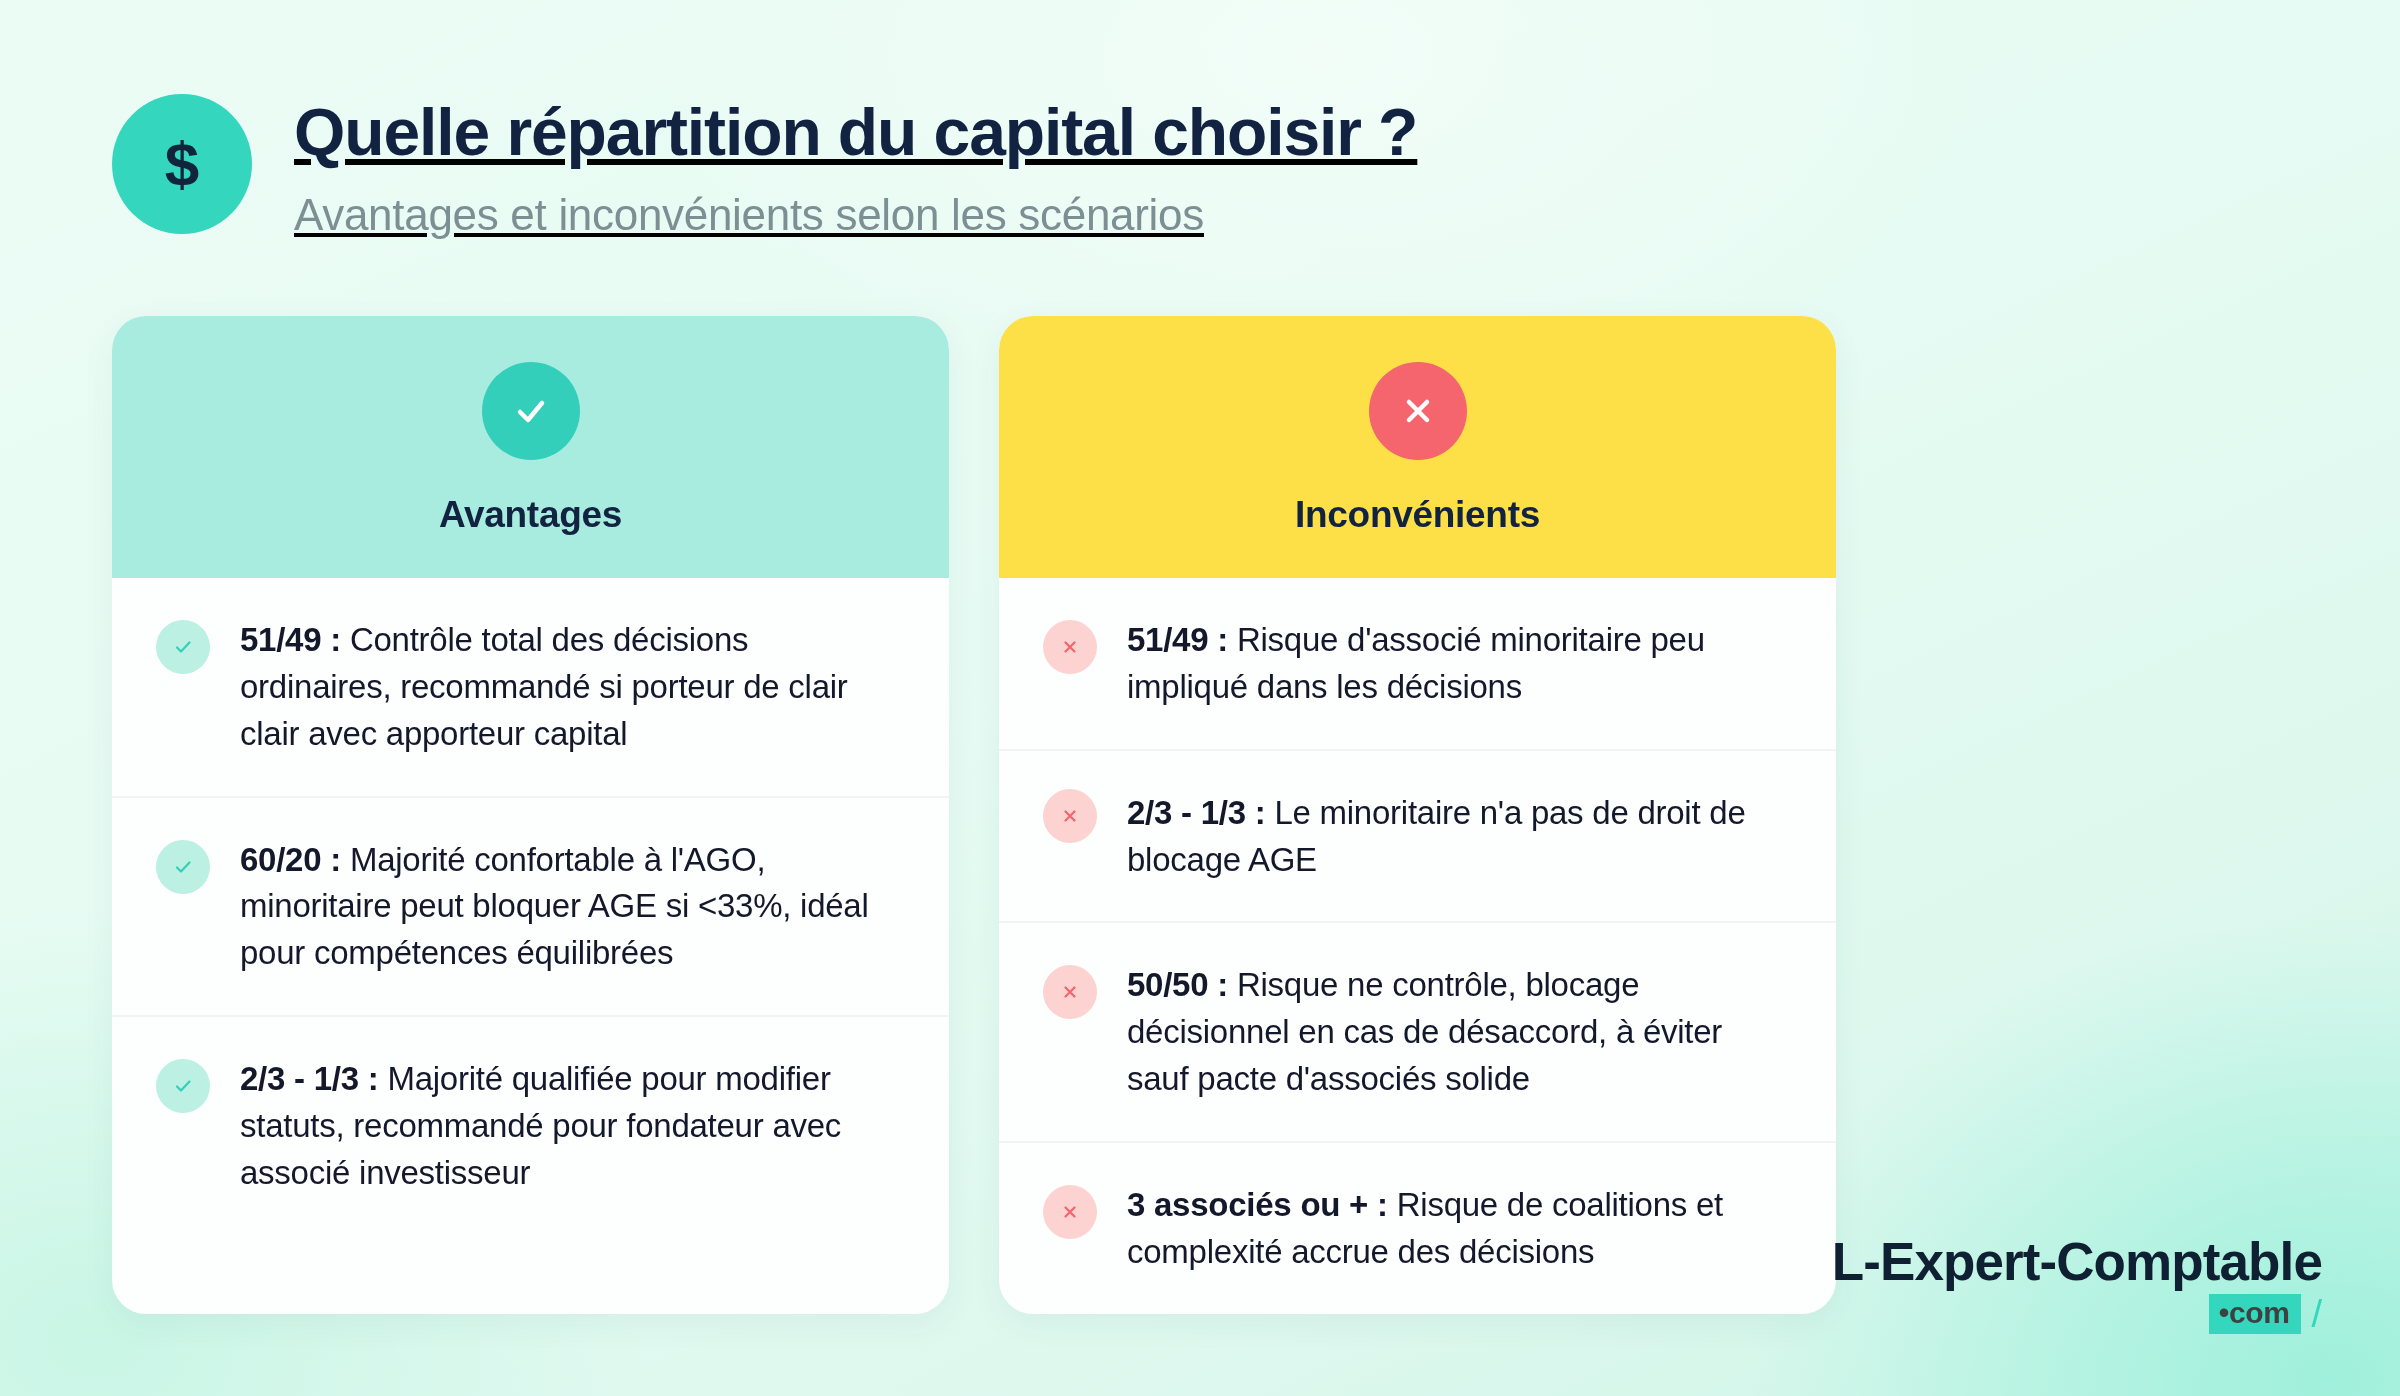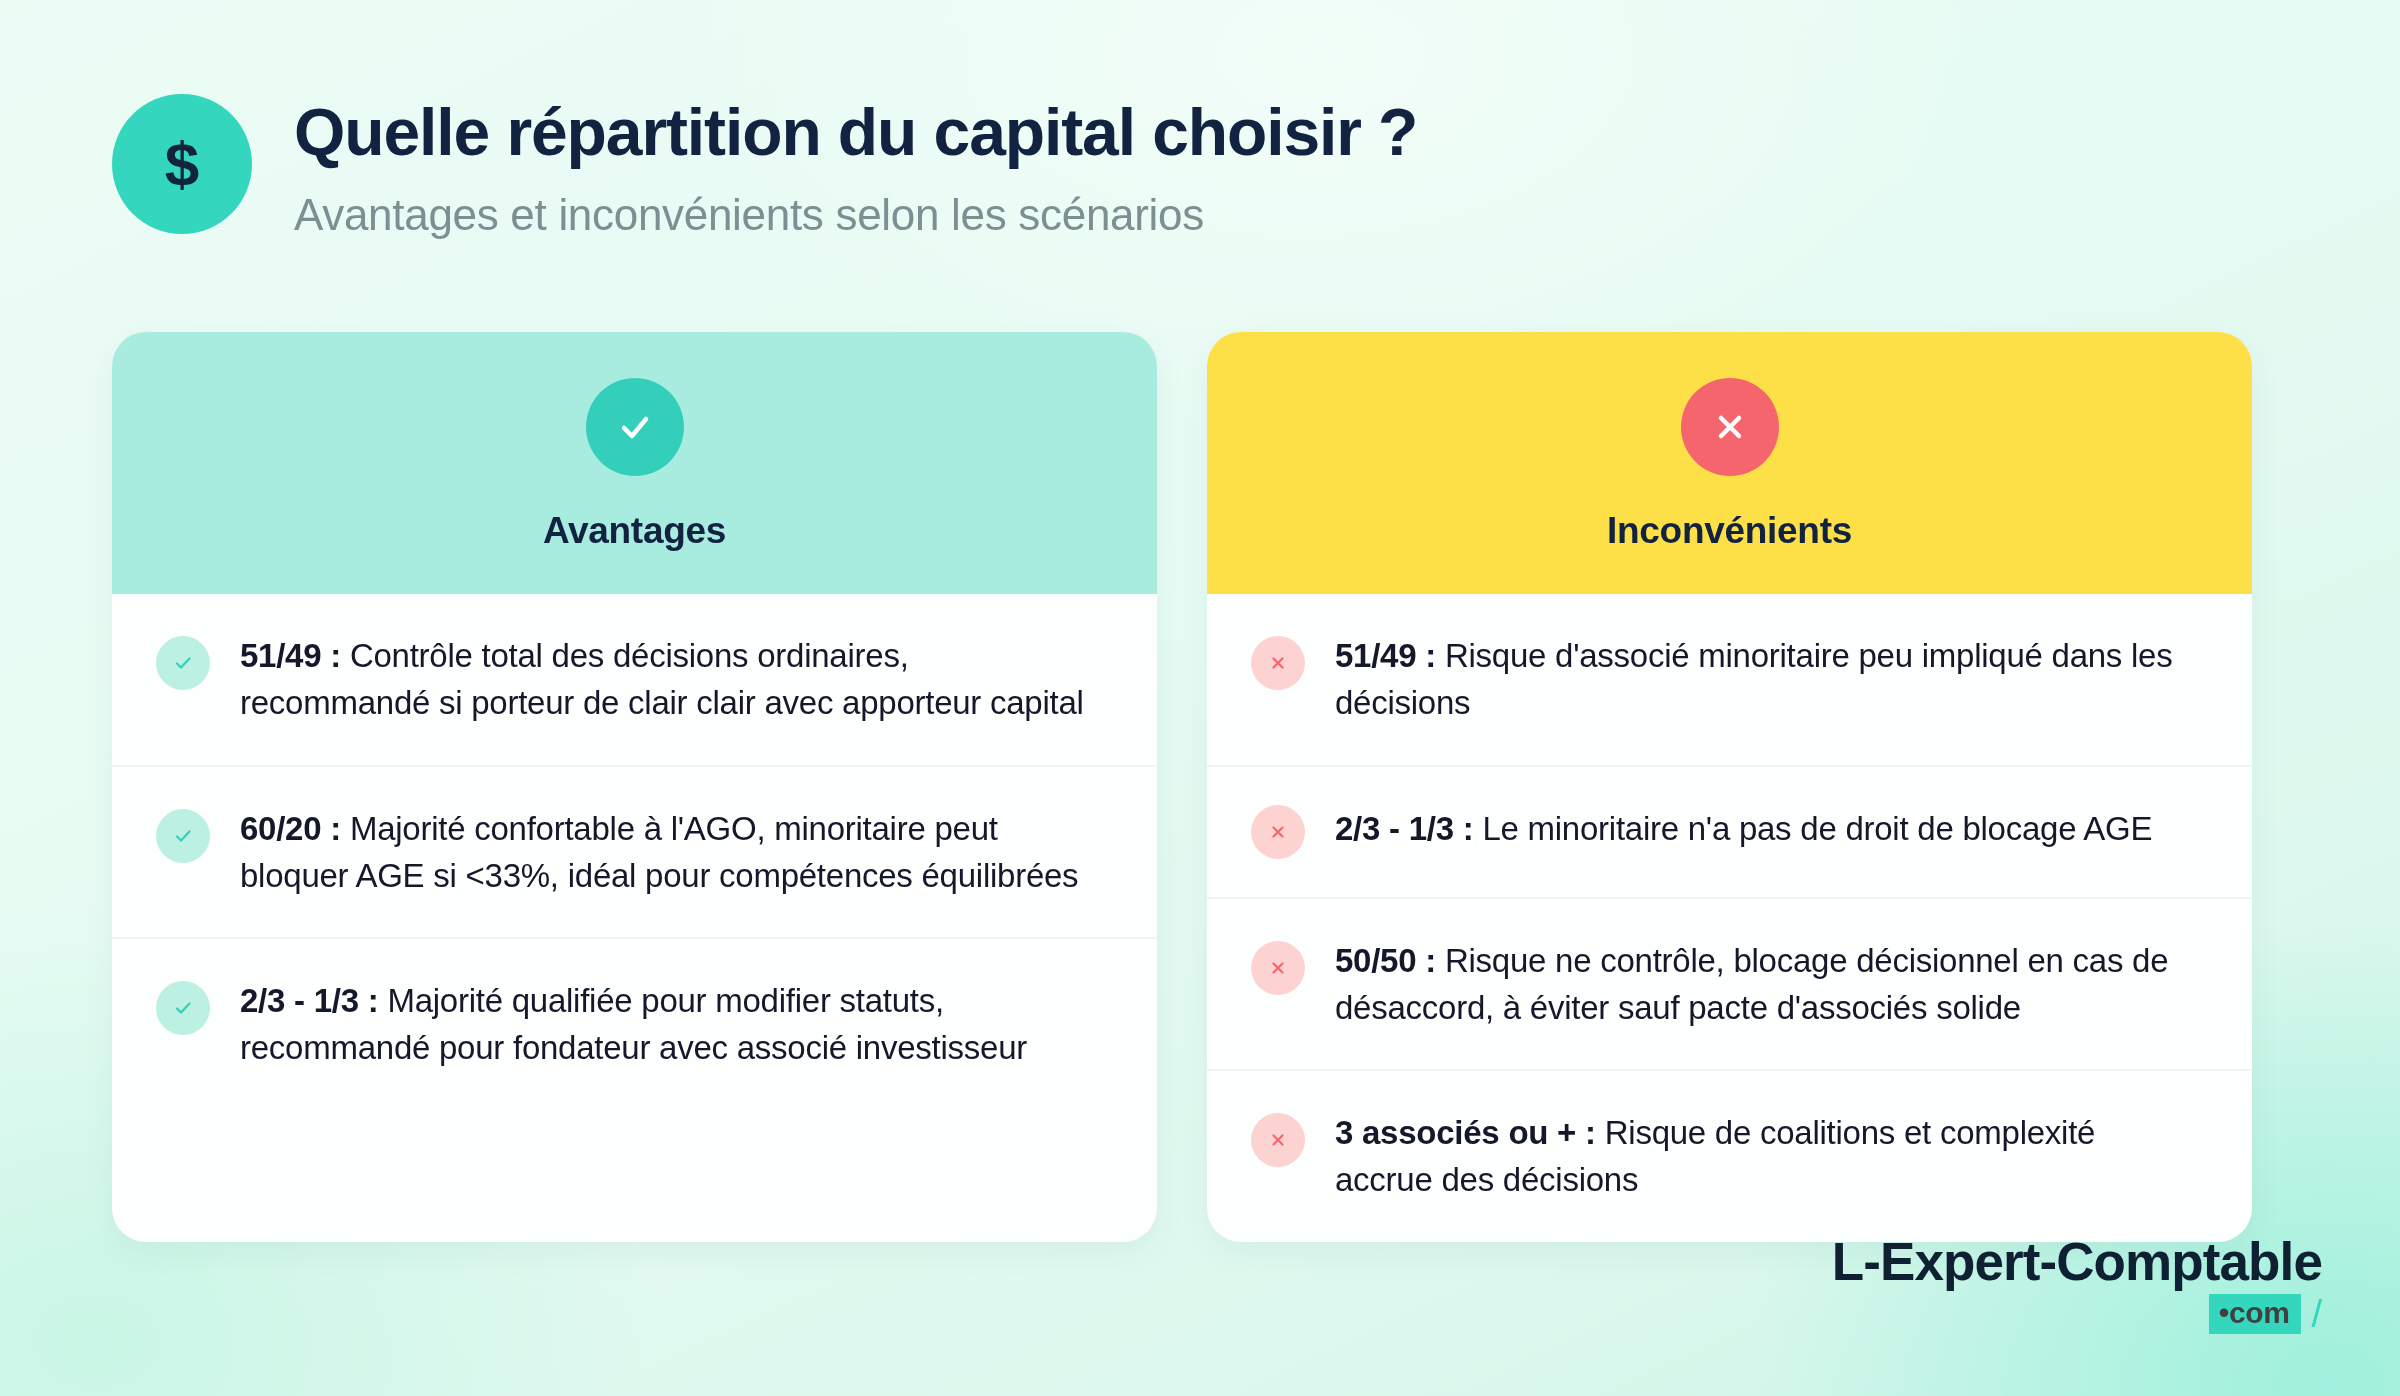--- a/index.html
+++ b/index.html
@@ -49,21 +49,21 @@
     flex: none;
     margin-top: 6px;
   }
   .brand-badge .glyph {
     font-size: 62px;
     font-weight: bold;
     color: #10243c;
     line-height: 1;
     font-family: "Liberation Sans", sans-serif;
   }
-  .header-text { padding-top: 10px; }
+  .header-text { padding-top: 10px; text-decoration: underline; }
   .page-title {
     font-size: 66px;
     font-weight: bold;
     color: #122241;
     letter-spacing: -1.1px;
     line-height: 1.05;
     white-space: nowrap;
   }
   .page-subtitle {
     margin-top: 22px;
@@ -72,24 +72,23 @@
     letter-spacing: -0.3px;
     line-height: 1.2;
     white-space: nowrap;
   }
 
   
   .cards {
     position: absolute;
     left: 112px;
     top: 316px;
-    width: 2140px;
+    width: 1724px;
     display: flex;
     gap: 50px;
-    margin-top: 16px;
   }
   .card {
     width: 1063px;
     background: #fdfefe;
     border-radius: 34px;
     overflow: hidden;
     box-shadow: 0 10px 34px rgba(22, 80, 70, 0.055);
     display: flex;
     flex-direction: column;
   }

